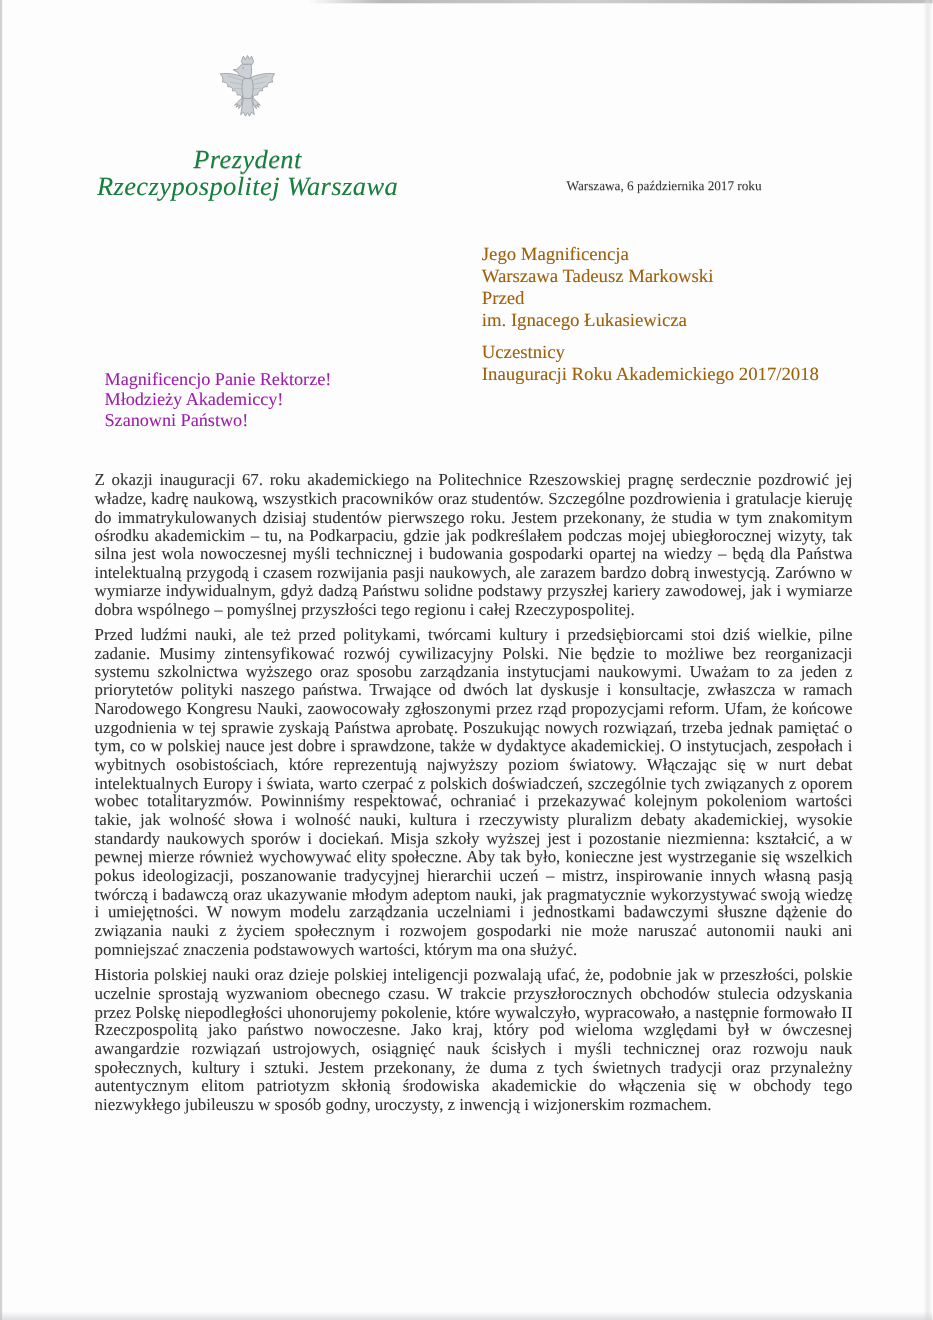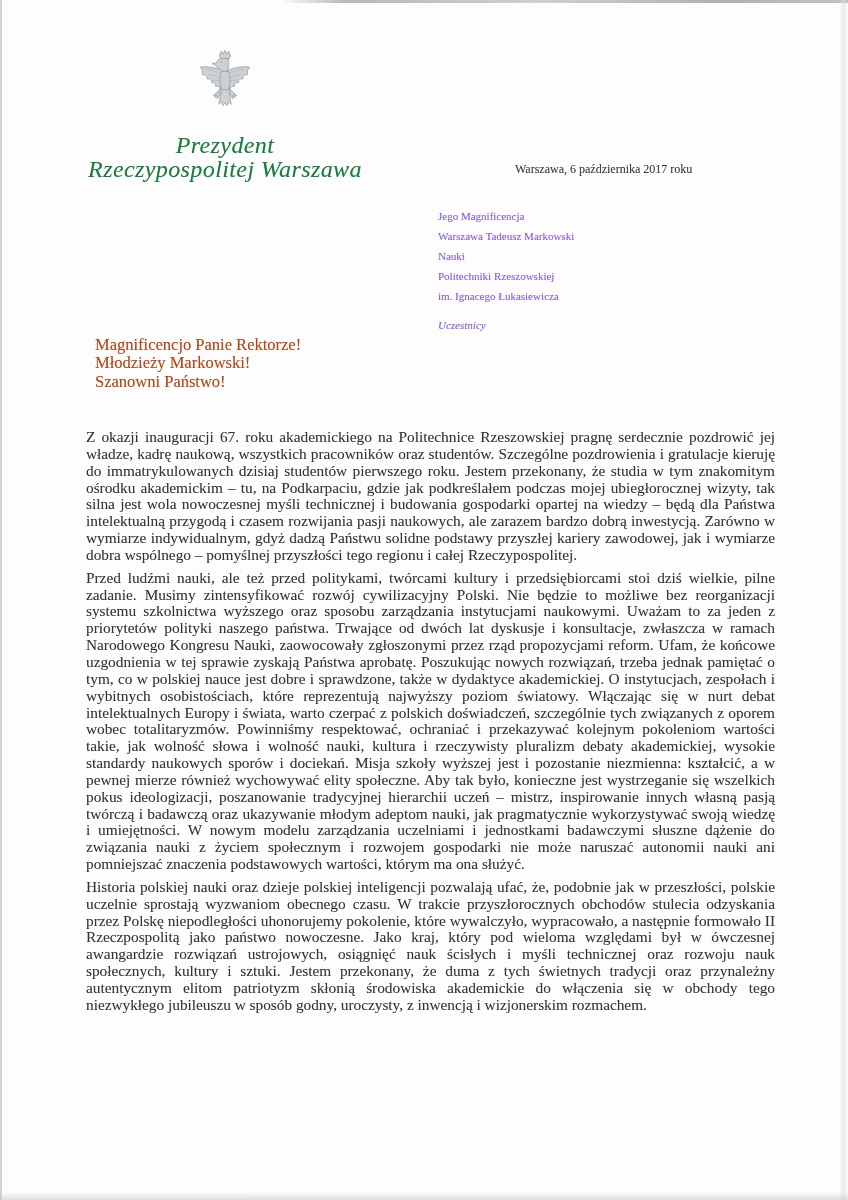--- a/index.html
+++ b/index.html
@@ -45,25 +45,25 @@
   .emblem svg { width: 62px; height: 78px; display: block; }
   .sender-line { font-size: 24px; line-height: 24px; color: #15803d; letter-spacing: 0.4px; font-style: italic; }
 
   
   .dateline {
     position: absolute; left: 515px; top: 162px;
     font-size: 12px; color: #383838; white-space: nowrap;
   }
 
   
-  .recipient { position: absolute; left: 438px; top: 206px; font-size: 11px; line-height: 20px; color: #8b5cf6; }
-  .recipient-secondary { margin-top: 9px; font-style: italic; }
+  .recipient { position: absolute; left: 438px; top: 221px; font-size: 17px; line-height: 20px; color: #a16207; }
+  .recipient-secondary { margin-top: 9px; }
 
   
-  .salutations { position: absolute; left: 95px; top: 336px; font-size: 16.5px; line-height: 18.4px; color: #c2410c; }
+  .salutations { position: absolute; left: 95px; top: 336px; font-size: 16.5px; line-height: 18.4px; color: #a21caf; }
 
   
   .body-text {
     position: absolute; left: 86px; top: 429px; width: 689px;
     font-size: 15.3px; line-height: 16.85px; color: #333333;
   }
   .para { margin: 0 0 6px 0; text-align: justify; }
   .para:last-child { margin-bottom: 0; }
 </style>
 </head>
@@ -110,31 +110,31 @@
     </div>
     <div class="sender-line">Prezydent</div>
     <div class="sender-line">Rzeczypospolitej Warszawa</div>
   </div>
 
   <div class="dateline">Warszawa, 6 października 2017 roku</div>
 
   <div class="recipient">
     <div>Jego Magnificencja</div>
     <div>Warszawa Tadeusz Markowski</div>
-    <div>Nauki</div>
-    <div>Politechniki Rzeszowskiej</div>
+    <div>Przed</div>
     <div>im. Ignacego Łukasiewicza</div>
     <div class="recipient-secondary">
       <div>Uczestnicy</div>
+      <div>Inauguracji Roku Akademickiego 2017/2018</div>
     </div>
   </div>
 
   <div class="salutations">
     <div>Magnificencjo Panie Rektorze!</div>
-    <div>Młodzieży Markowski!</div>
+    <div>Młodzieży Akademiccy!</div>
     <div>Szanowni Państwo!</div>
   </div>
 
   <div class="body-text">
     <p class="para">Z okazji inauguracji 67. roku akademickiego na Politechnice Rzeszowskiej pragnę serdecznie pozdrowić jej władze, kadrę naukową, wszystkich pracowników oraz studentów. Szczególne pozdrowienia i gratulacje kieruję do immatrykulowanych dzisiaj studentów pierwszego roku. Jestem przekonany, że studia w tym znakomitym ośrodku akademickim – tu, na Podkarpaciu, gdzie jak podkreślałem podczas mojej ubiegłorocznej wizyty, tak silna jest wola nowoczesnej myśli technicznej i budowania gospodarki opartej na wiedzy – będą dla Państwa intelektualną przygodą i czasem rozwijania pasji naukowych, ale zarazem bardzo dobrą inwestycją. Zarówno w wymiarze indywidualnym, gdyż dadzą Państwu solidne podstawy przyszłej kariery zawodowej, jak i wymiarze dobra wspólnego – pomyślnej przyszłości tego regionu i całej Rzeczypospolitej.</p>
     <p class="para">Przed ludźmi nauki, ale też przed politykami, twórcami kultury i przedsiębiorcami stoi dziś wielkie, pilne zadanie. Musimy zintensyfikować rozwój cywilizacyjny Polski. Nie będzie to możliwe bez reorganizacji systemu szkolnictwa wyższego oraz sposobu zarządzania instytucjami naukowymi. Uważam to za jeden z priorytetów polityki naszego państwa. Trwające od dwóch lat dyskusje i konsultacje, zwłaszcza w ramach Narodowego Kongresu Nauki, zaowocowały zgłoszonymi przez rząd propozycjami reform. Ufam, że końcowe uzgodnienia w tej sprawie zyskają Państwa aprobatę. Poszukując nowych rozwiązań, trzeba jednak pamiętać o tym, co w polskiej nauce jest dobre i sprawdzone, także w dydaktyce akademickiej. O instytucjach, zespołach i wybitnych osobistościach, które reprezentują najwyższy poziom światowy. Włączając się w nurt debat intelektualnych Europy i świata, warto czerpać z polskich doświadczeń, szczególnie tych związanych z oporem wobec totalitaryzmów. Powinniśmy respektować, ochraniać i przekazywać kolejnym pokoleniom wartości takie, jak wolność słowa i wolność nauki, kultura i rzeczywisty pluralizm debaty akademickiej, wysokie standardy naukowych sporów i dociekań. Misja szkoły wyższej jest i pozostanie niezmienna: kształcić, a w pewnej mierze również wychowywać elity społeczne. Aby tak było, konieczne jest wystrzeganie się wszelkich pokus ideologizacji, poszanowanie tradycyjnej hierarchii uczeń – mistrz, inspirowanie innych własną pasją twórczą i badawczą oraz ukazywanie młodym adeptom nauki, jak pragmatycznie wykorzystywać swoją wiedzę i umiejętności. W nowym modelu zarządzania uczelniami i jednostkami badawczymi słuszne dążenie do związania nauki z życiem społecznym i rozwojem gospodarki nie może naruszać autonomii nauki ani pomniejszać znaczenia podstawowych wartości, którym ma ona służyć.</p>
     <p class="para">Historia polskiej nauki oraz dzieje polskiej inteligencji pozwalają ufać, że, podobnie jak w przeszłości, polskie uczelnie sprostają wyzwaniom obecnego czasu. W trakcie przyszłorocznych obchodów stulecia odzyskania przez Polskę niepodległości uhonorujemy pokolenie, które wywalczyło, wypracowało, a następnie formowało II Rzeczpospolitą jako państwo nowoczesne. Jako kraj, który pod wieloma względami był w ówczesnej awangardzie rozwiązań ustrojowych, osiągnięć nauk ścisłych i myśli technicznej oraz rozwoju nauk społecznych, kultury i sztuki. Jestem przekonany, że duma z tych świetnych tradycji oraz przynależny autentycznym elitom patriotyzm skłonią środowiska akademickie do włączenia się w obchody tego niezwykłego jubileuszu w sposób godny, uroczysty, z inwencją i wizjonerskim rozmachem.</p>
   </div>
 
 </div>

